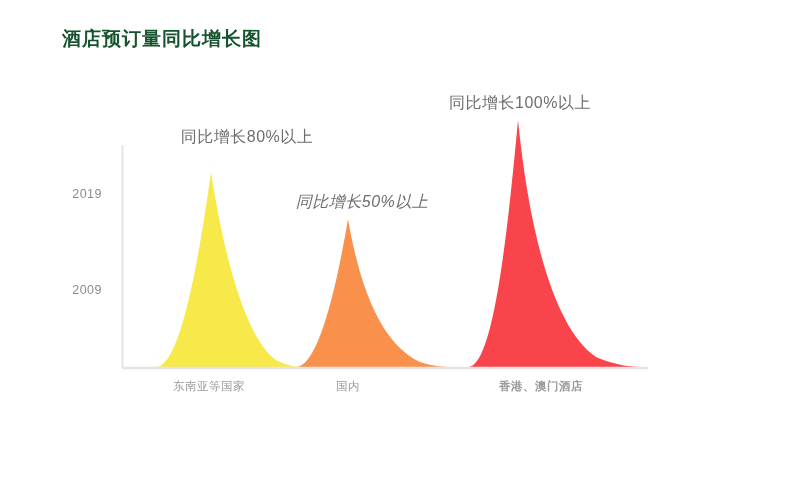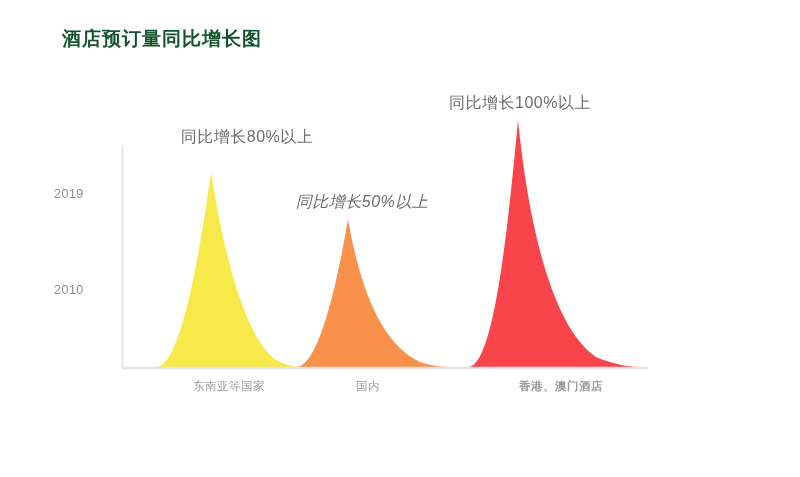--- a/index.html
+++ b/index.html
@@ -39,32 +39,31 @@
     color: #9b9b9b;
     letter-spacing: 0.5px;
     white-space: nowrap;
   }
   .axis-y-label {
     position: absolute;
     font-size: 12.5px;
     color: #8c8c8c;
     letter-spacing: 0.5px;
     white-space: nowrap;
-    text-align: left;
+    text-align: right;
     width: 48px;
   }
   .axis-x-label {
     position: absolute;
     font-size: 11.5px;
     color: #9a9a9a;
     letter-spacing: 0.5px;
     white-space: nowrap;
     text-align: center;
     transform: translateX(-50%);
-    margin-left: 20px;
   }
   .peak-label {
     position: absolute;
     font-size: 16px;
     color: #6e6e6e;
     letter-spacing: 0.5px;
     white-space: nowrap;
     transform: translateX(-50%);
   }
   svg.plot {
@@ -102,21 +101,21 @@
              C 530 240 556 330 596 357
              C 616 366 634 367 645 367
              Z"></path>
 
     <line x1="122.5" y1="145" x2="122.5" y2="367" stroke="#e4e4e4" stroke-width="2"></line>
 
     <line x1="122" y1="368" x2="648" y2="368" stroke="#e4e4e4" stroke-width="2.5"></line>
   </svg>
 
   <div class="axis-y-label" style="left:54px; top:187px;">2019</div>
-  <div class="axis-y-label" style="left:54px; top:283px;">2010</div>
+  <div class="axis-y-label" style="left:54px; top:283px;">2009</div>
 
   <div class="axis-x-label" style="left:209px; top:379px;">东南亚等国家</div>
   <div class="axis-x-label" style="left:348px; top:379px;">国内</div>
   <div class="axis-x-label" style="left:541px; top:379px;font-weight:bold;">香港、澳门酒店</div>
 
   <div class="peak-label" style="left:215px; top:127px;margin-left:32px;">同比增长80%以上</div>
   <div class="peak-label" style="left:362px; top:192px;font-style:italic;">同比增长50%以上</div>
   <div class="peak-label" style="left:520px; top:93px;">同比增长100%以上</div>
 
 

